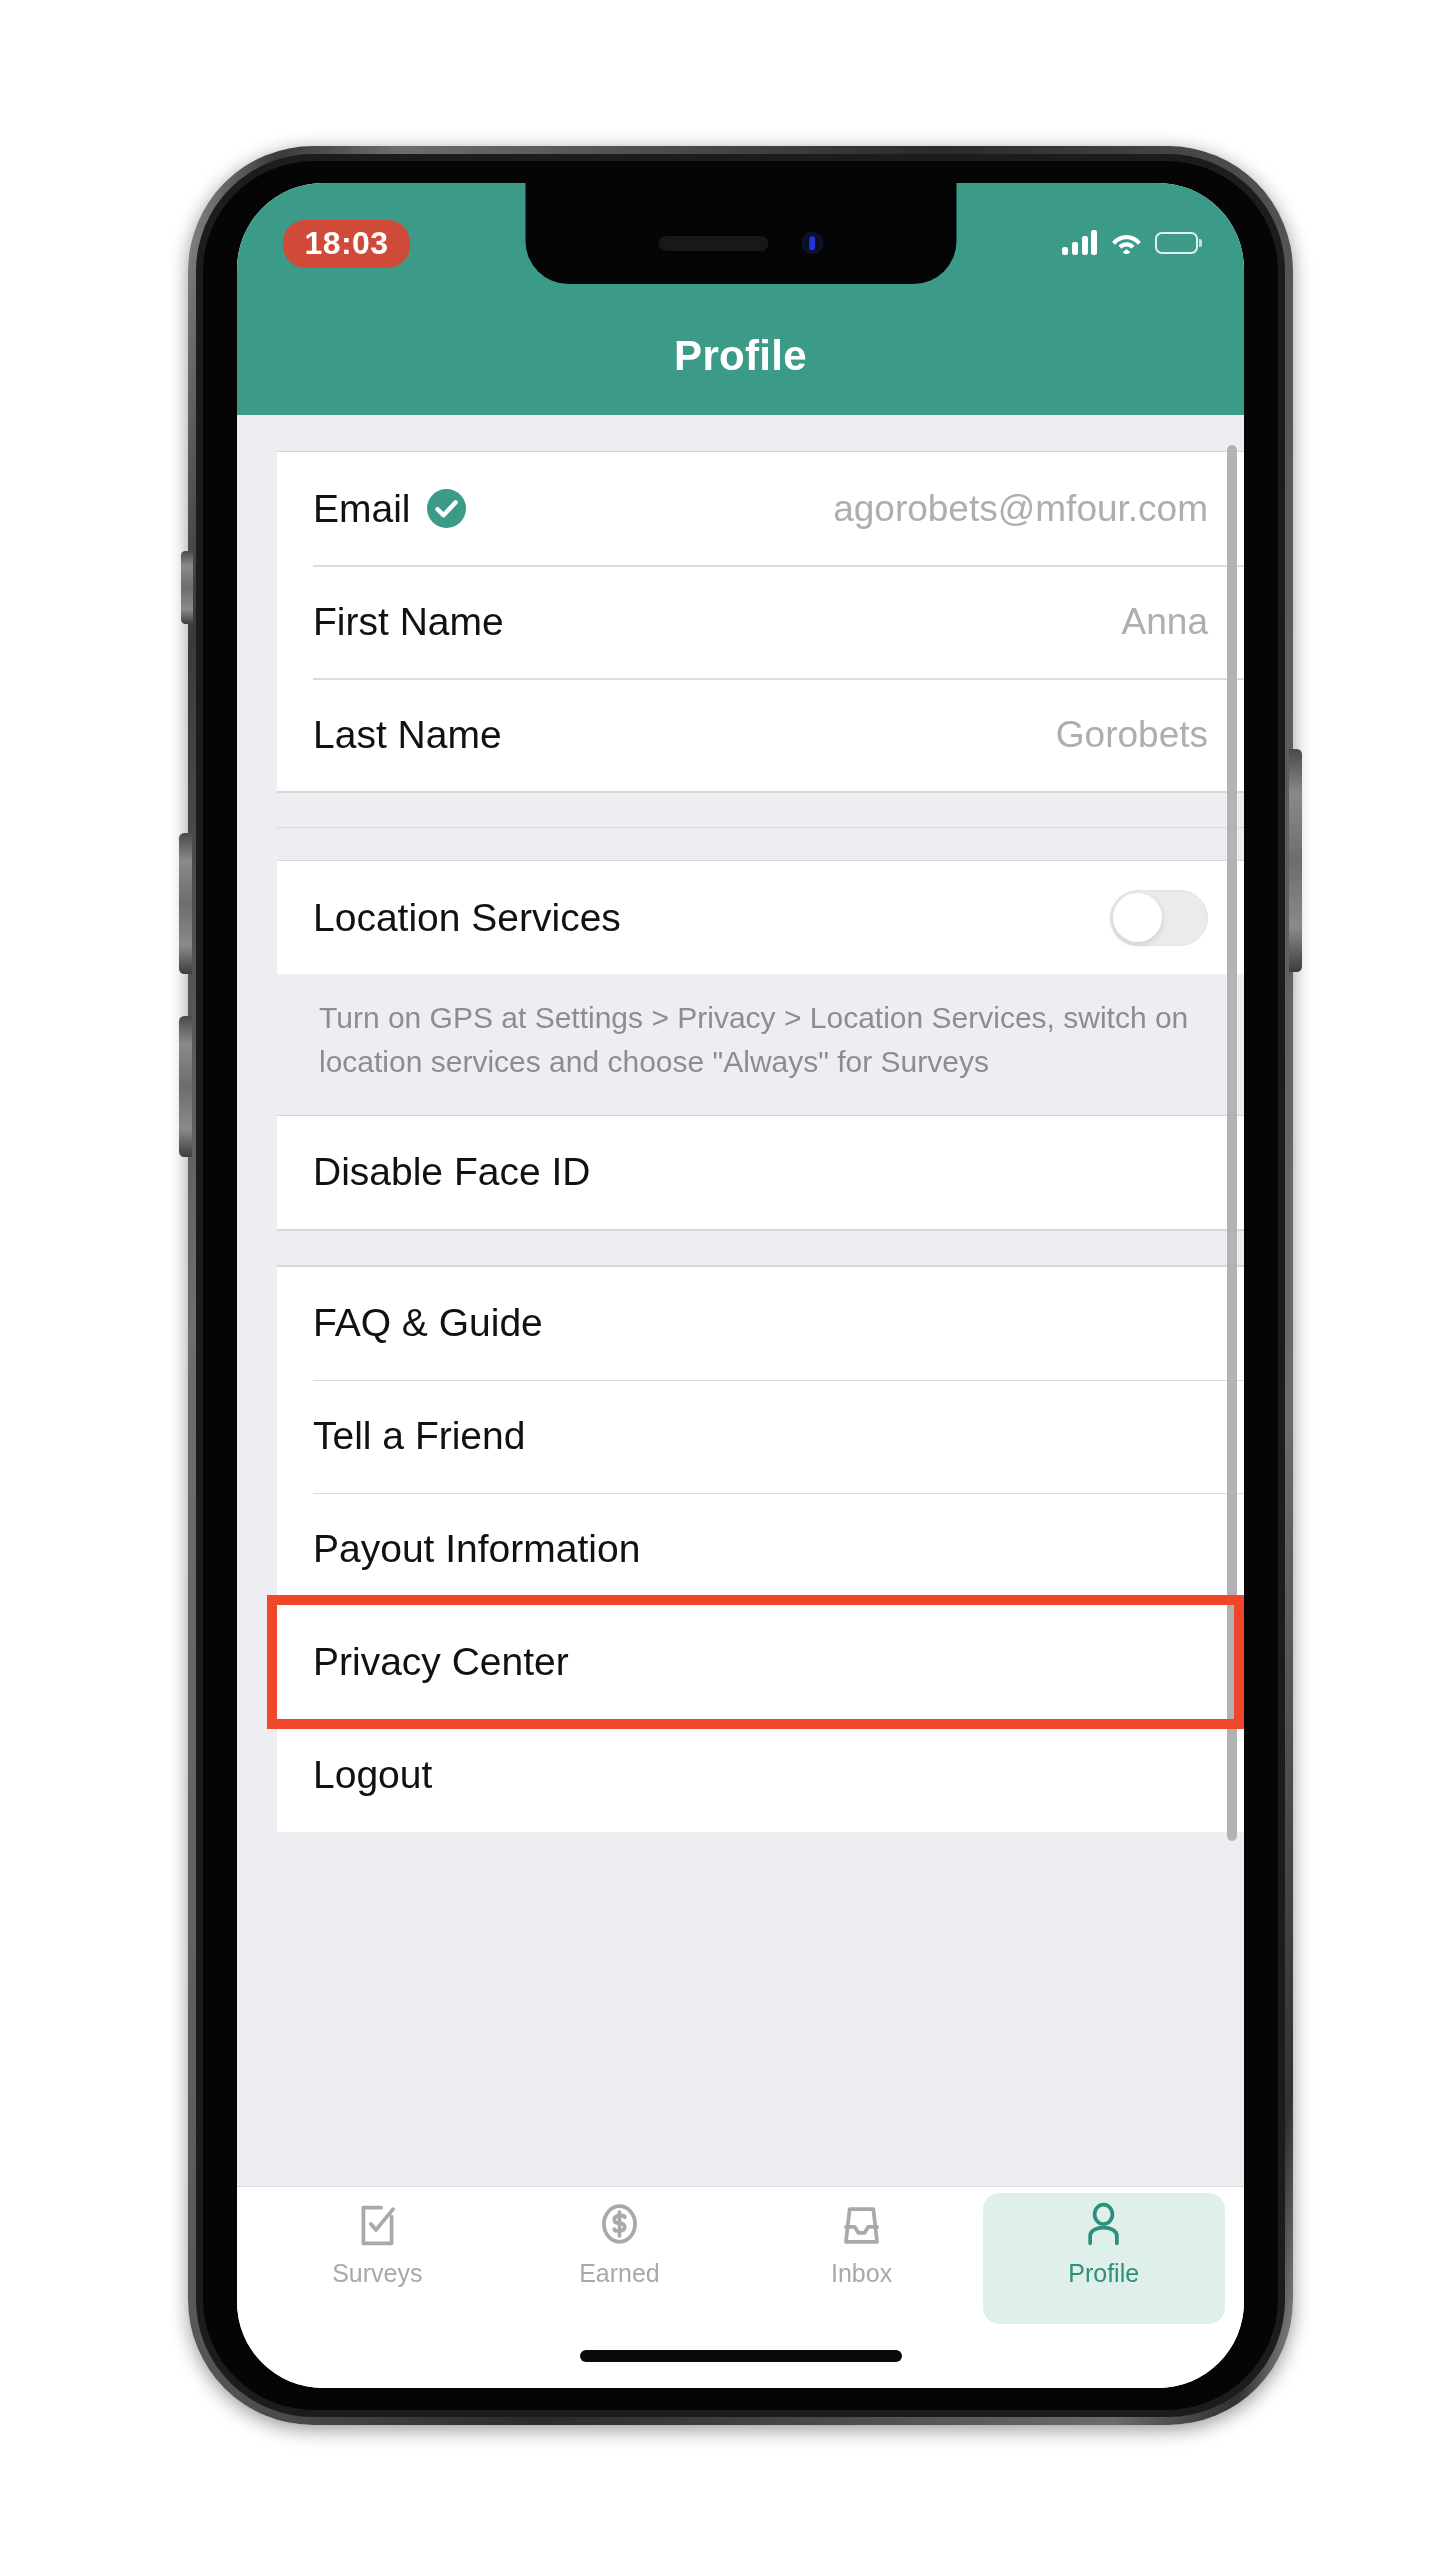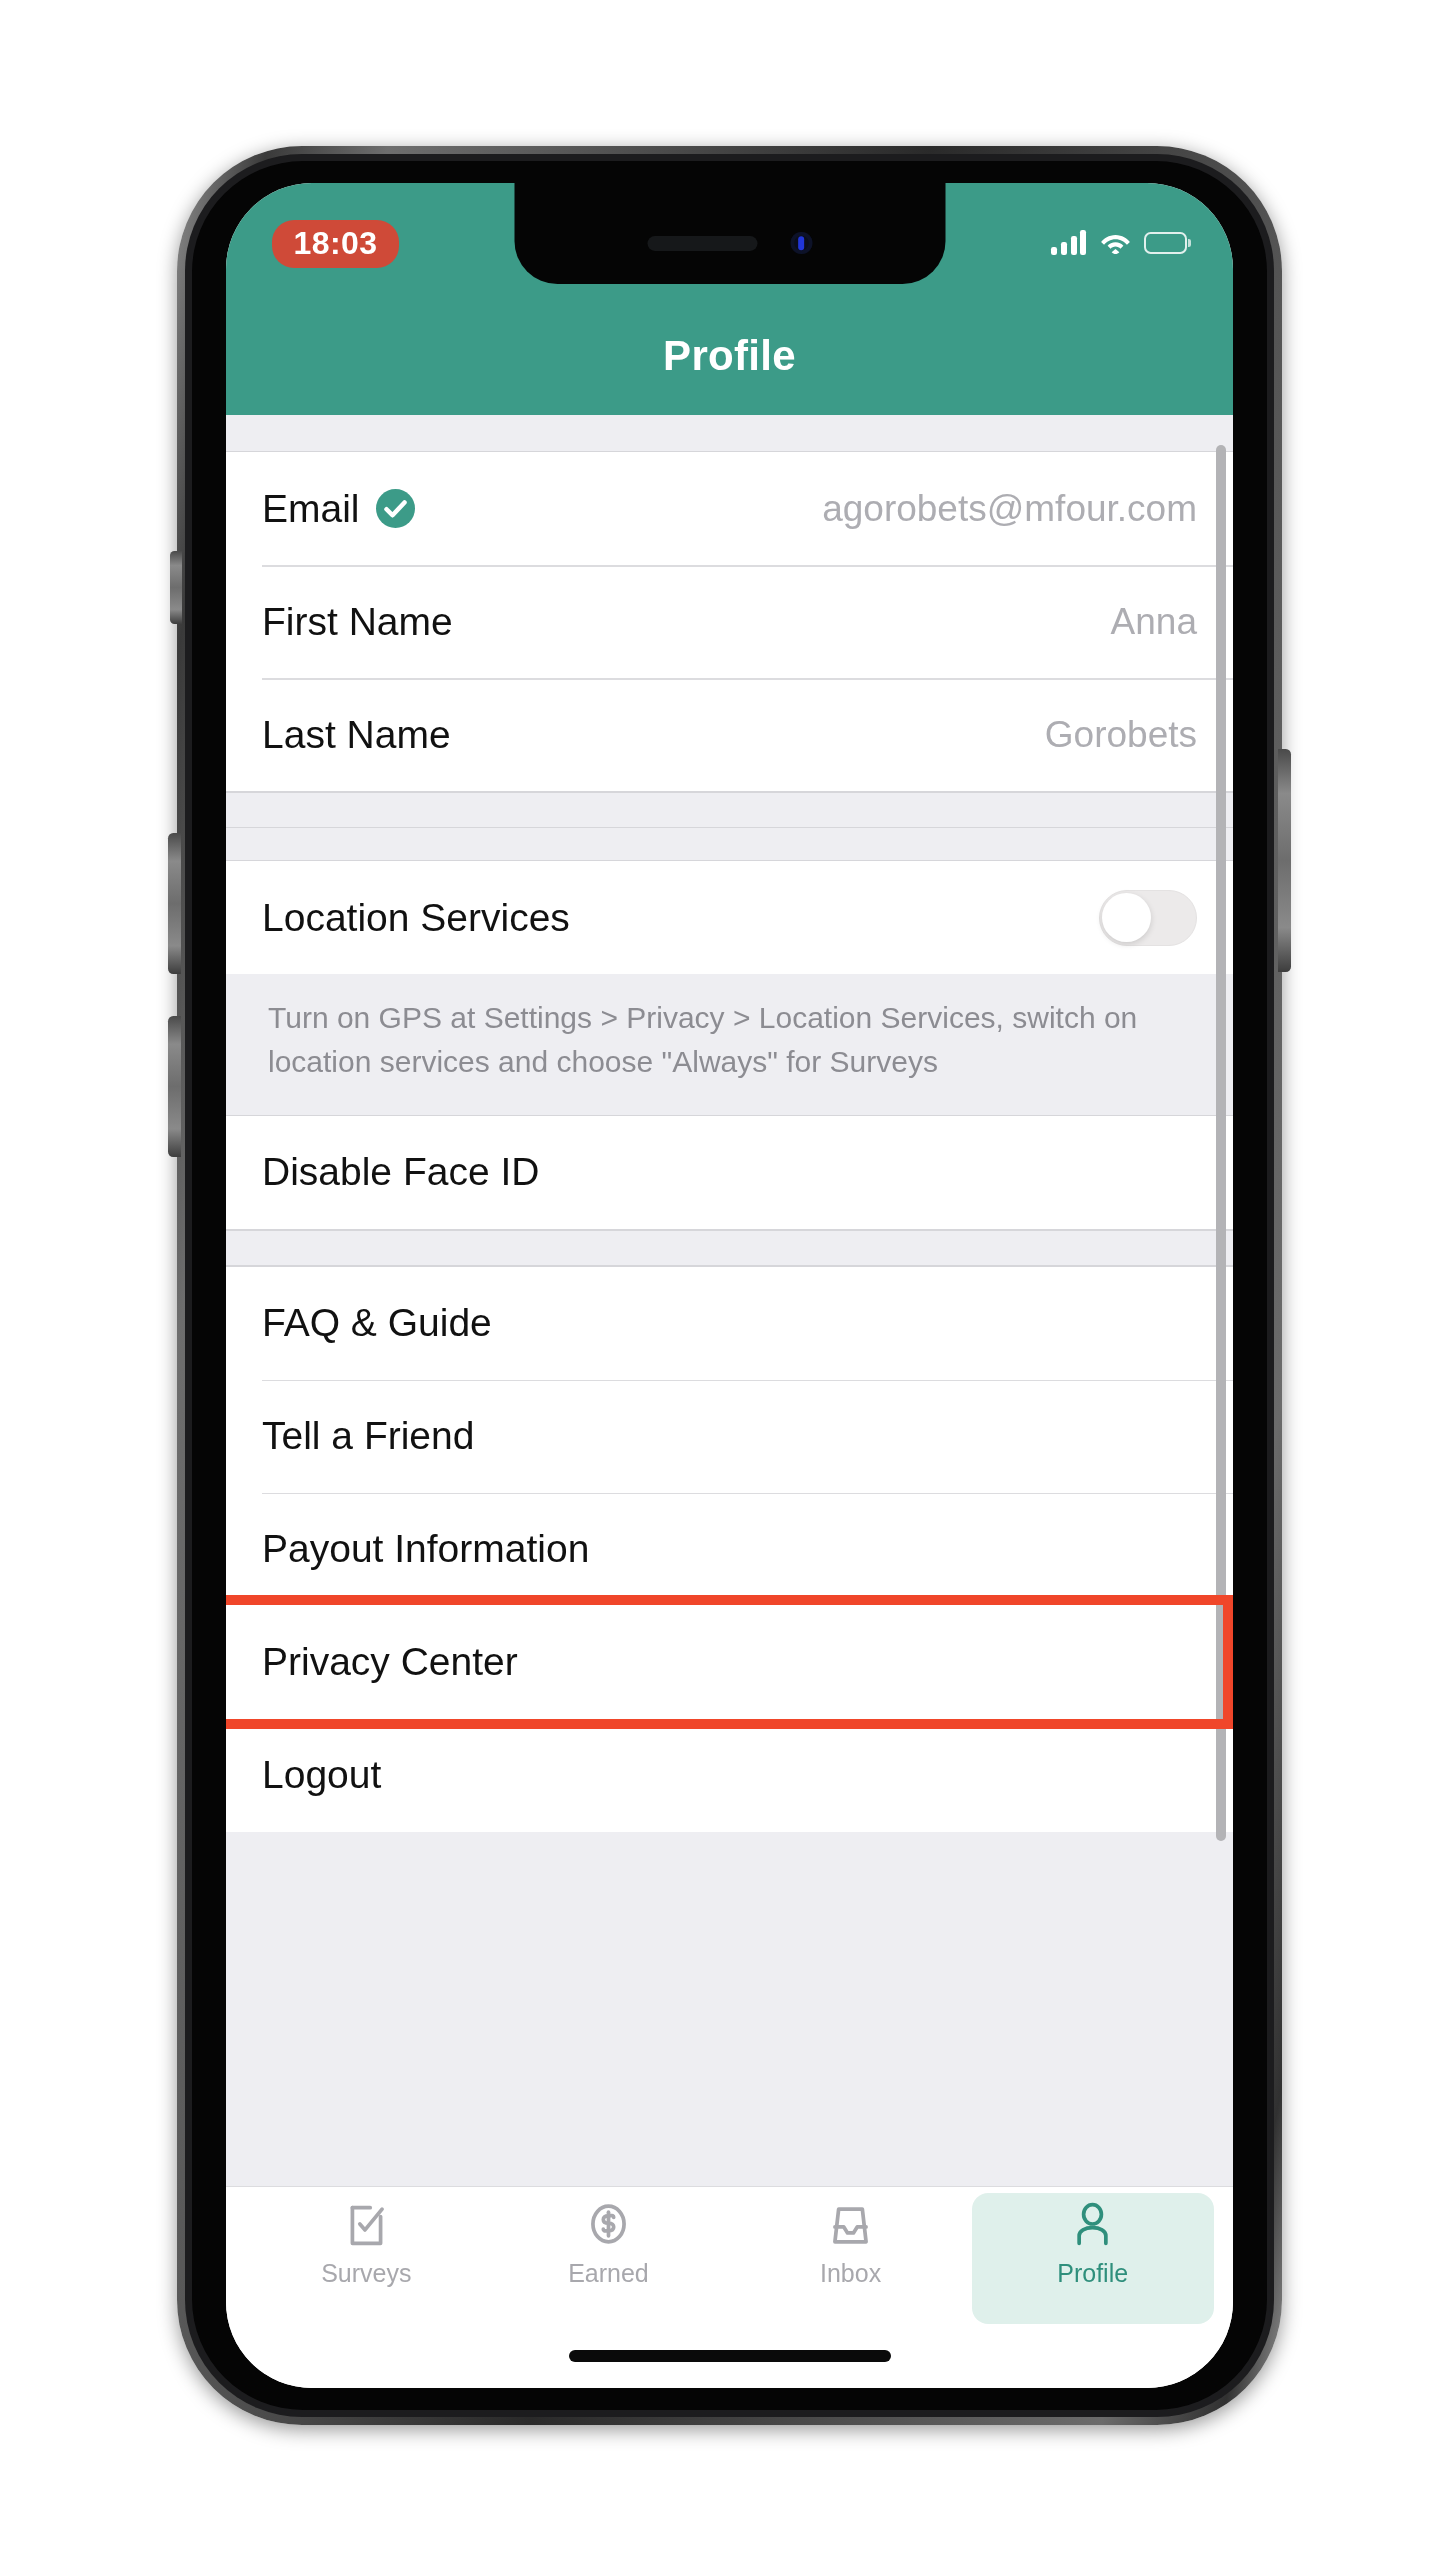--- a/index.html
+++ b/index.html
@@ -7,21 +7,21 @@
     width: 1450px;
     height: 2576px;
     background: #ffffff;
     font-family: "Liberation Sans", sans-serif;
     overflow: hidden;
   }
 
   
   #device-stage {
     position: absolute;
-    left: 5px; top: 0;
+    left: 16px; top: 0;
     width: 1426px; height: 2576px;
     background: #ffffff;
   }
 
   .phone-frame {
     position: absolute;
     left: 172px;
     top: 146px;
     width: 1105px;
     height: 2279px;
@@ -182,20 +182,21 @@
     font-weight: bold;
     letter-spacing: 0.3px;
   }
 
   
   .content {
     flex: 1;
     background: #eeeef2;
     position: relative;
     overflow: hidden;
+    padding-left: 40px;
   }
   .section-gap { background: #eeeef2; }
   .gap-top    { height: 36px; }
   .gap-mid    { height: 36px; border-top: 1.5px solid #d6d6da; border-bottom: 1.5px solid #d6d6da; }
   .gap-mid2   { height: 36px; border-top: 1.5px solid #d6d6da; border-bottom: 1.5px solid #d6d6da; }
 
   .group {
     background: #ffffff;
     border-top: 1.5px solid #d6d6da;
     border-bottom: 1.5px solid #d6d6da;

